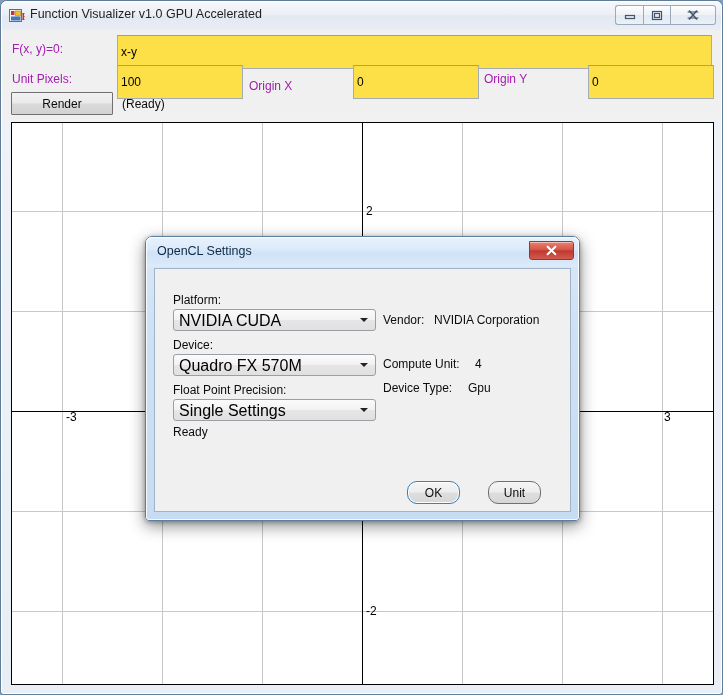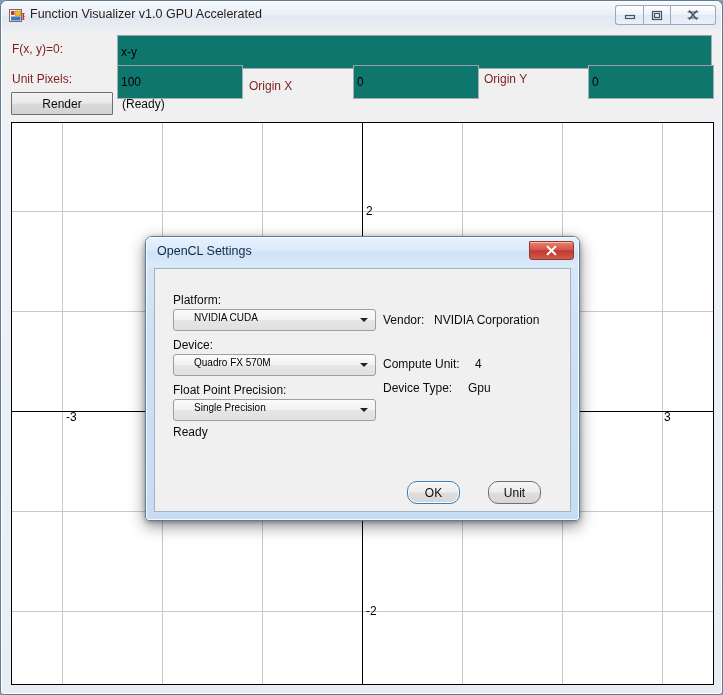--- a/index.html
+++ b/index.html
@@ -71,29 +71,29 @@
   
   #form-area {
     position: absolute;
     left: 1px; top: 29px;
     width: 719px; height: 89px;
     background: #f0f0f0;
   }
   .flabel {
     position: absolute;
     font-size: 12px;
-    color: #7f1d1d;
+    color: #a21caf;
     white-space: nowrap;
   }
   .ftext {
     position: absolute;
     box-sizing: border-box;
     border: 1px solid #a5acb2;
     border-top-color: #9a9fa5;
-    background: #0f766e;
+    background: #fde047;
     font-family: "Liberation Sans", sans-serif;
     font-size: 12px;
     color: #000;
     padding: 2px 3px;
     outline: none;
     height: 34px;
     line-height: 18px;
   }
 
   #lbl-fxy   { left: 10px;  top: 12px; }
@@ -205,22 +205,22 @@
   .dcombo {
     position: absolute;
     width: 203px; height: 22px;
     box-sizing: border-box;
     border: 1px solid #9a9fa5;
     border-radius: 3px;
     background: linear-gradient(to bottom, #fbfbfb 0%, #f2f2f2 48%, #e6e6e6 52%, #e0e0e0 100%);
     cursor: default;
   }
   .dcombo .ctext {
-    position: absolute; left: 20px; top: 2px;
-    font-size: 10px; color: #000;
+    position: absolute; left: 5px; top: 2px;
+    font-size: 16px; color: #000;
     white-space: nowrap;
   }
   .dcombo .carrow {
     position: absolute; right: 7px; top: 8px;
     width: 0; height: 0;
     border-left: 4px solid transparent;
     border-right: 4px solid transparent;
     border-top: 4px solid #222;
   }
 
@@ -361,21 +361,21 @@
     </div>
 
     <span class="dlabel" id="dlg-lbl-device">Device:</span>
     <div class="dcombo" id="dlg-cmb-device">
       <span class="ctext">Quadro FX 570M</span>
       <span class="carrow"></span>
     </div>
 
     <span class="dlabel" id="dlg-lbl-fpp">Float Point Precision:</span>
     <div class="dcombo" id="dlg-cmb-fpp">
-      <span class="ctext">Single Precision</span>
+      <span class="ctext">Single Settings</span>
       <span class="carrow"></span>
     </div>
 
     <span class="dlabel" id="dlg-lbl-ready">Ready</span>
 
     <span class="dlabel" id="dlg-lbl-vendor-k">Vendor:</span>
     <span class="dlabel" id="dlg-lbl-vendor-v">NVIDIA Corporation</span>
 
     <span class="dlabel" id="dlg-lbl-cu-k">Compute Unit:</span>
     <span class="dlabel" id="dlg-lbl-cu-v">4</span>

